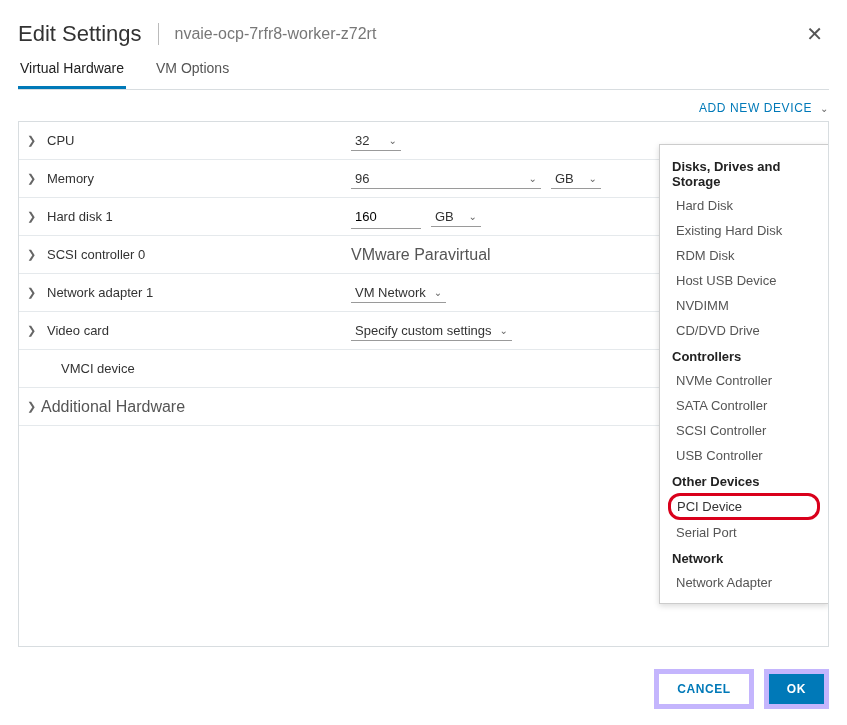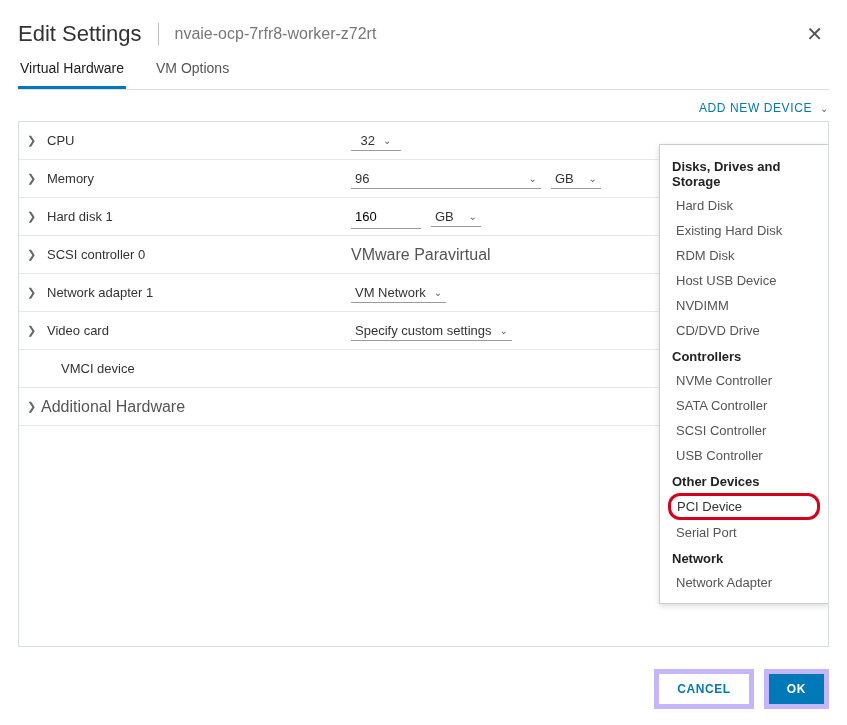--- a/index.html
+++ b/index.html
@@ -123,21 +123,21 @@
   .sel-wrap {
     position: relative;
     display: inline-flex;
     align-items: center;
     border-bottom: 1px solid #9a9a9a;
     padding: 2px 4px;
     cursor: pointer;
   }
   .sel-wrap.wide { min-width: 190px; justify-content: space-between; }
   .sel-wrap.unit { min-width: 50px; justify-content: space-between; }
-  .sel-wrap.short { min-width: 50px; justify-content: center; }
+  .sel-wrap.short { min-width: 50px; justify-content: space-between; }
   .sel-wrap.nowidth { }
   .chev {
     font-size: 10px;
     color: #666;
     margin-left: 8px;
   }
   .static-text {
     color: #555;
     font-size: 16px;
   }

